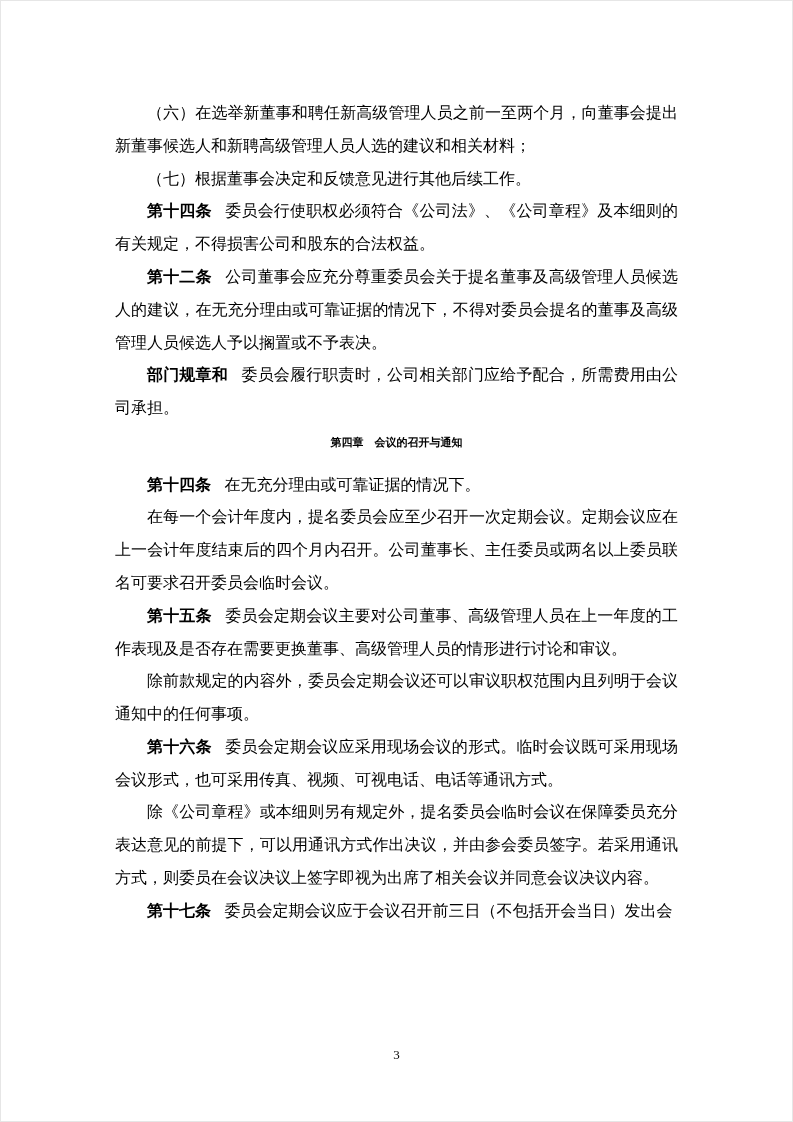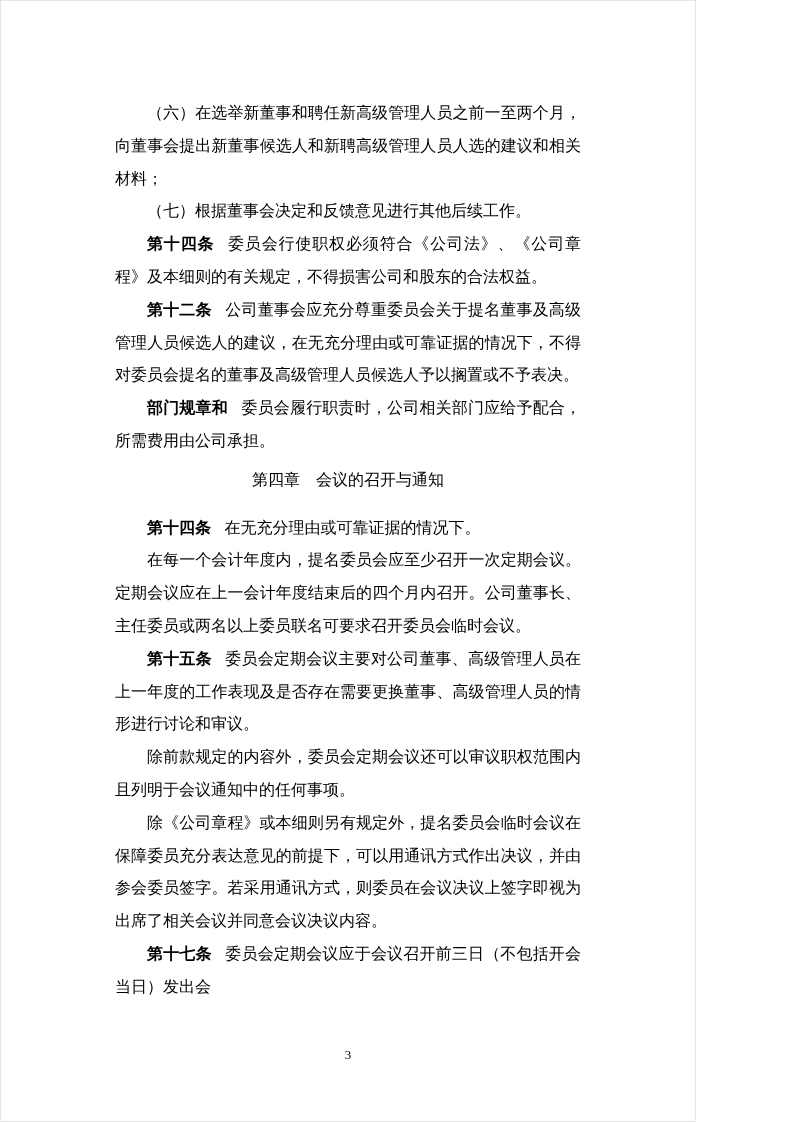--- a/index.html
+++ b/index.html
@@ -2,21 +2,21 @@
 <html><head>
 <meta charset="utf-8">
 <style>
   html, body {
     margin: 0;
     padding: 0;
     background: #ffffff;
   }
   .page {
     position: relative;
-    width: 696px;
+    width: 793px;
     height: 1122px;
     box-sizing: border-box;
     background: #ffffff;
     border: 1px solid #e6e6e6;
     padding: 96px 114px 0 114px;
     font-family: "Liberation Serif", "DejaVu Serif", serif;
     color: #000000;
     overflow: hidden;
   }
   .content {
@@ -29,22 +29,22 @@
     text-indent: 2em;
   }
   .lead {
     font-weight: bold;
     margin-right: 0.85em;
   }
   .chapter {
     margin: 6px 0 15px 0;
     text-align: center;
     text-indent: 0;
-    font-size: 16px;
-    font-weight: normal;
+    font-size: 11px;
+    font-weight: bold;
     letter-spacing: 0;
   }
   .footer {
     position: absolute;
     left: 0;
     bottom: 58px;
     width: 100%;
     text-align: center;
     font-size: 13px;
     color: #000000;
@@ -70,20 +70,21 @@
     <h2 class="chapter">第四章　会议的召开与通知</h2>
 
     <p class="para"><b class="lead">第十四条</b><span>在无充分理由或可靠证据的情况下。</span></p>
 
     <p class="para"><span>在每一个会计年度内，提名委员会应至少召开一次定期会议。定期会议应在上一会计年度结束后的四个月内召开。公司董事长、主任委员或两名以上委员联名可要求召开委员会临时会议。</span></p>
 
     <p class="para"><b class="lead">第十五条</b><span>委员会定期会议主要对公司董事、高级管理人员在上一年度的工作表现及是否存在需要更换董事、高级管理人员的情形进行讨论和审议。</span></p>
 
     <p class="para"><span>除前款规定的内容外，委员会定期会议还可以审议职权范围内且列明于会议通知中的任何事项。</span></p>
 
+    <p class="para"><b class="lead">第十六条</b><span>委员会定期会议应采用现场会议的形式。临时会议既可采用现场会议形式，也可采用传真、视频、可视电话、电话等通讯方式。</span></p>
 
     <p class="para"><span>除《公司章程》或本细则另有规定外，提名委员会临时会议在保障委员充分表达意见的前提下，可以用通讯方式作出决议，并由参会委员签字。若采用通讯方式，则委员在会议决议上签字即视为出席了相关会议并同意会议决议内容。</span></p>
 
     <p class="para"><b class="lead">第十七条</b><span>委员会定期会议应于会议召开前三日（不包括开会当日）发出会</span></p>
 
   </div>
 
   <div class="footer">3</div>
 </div>
 

